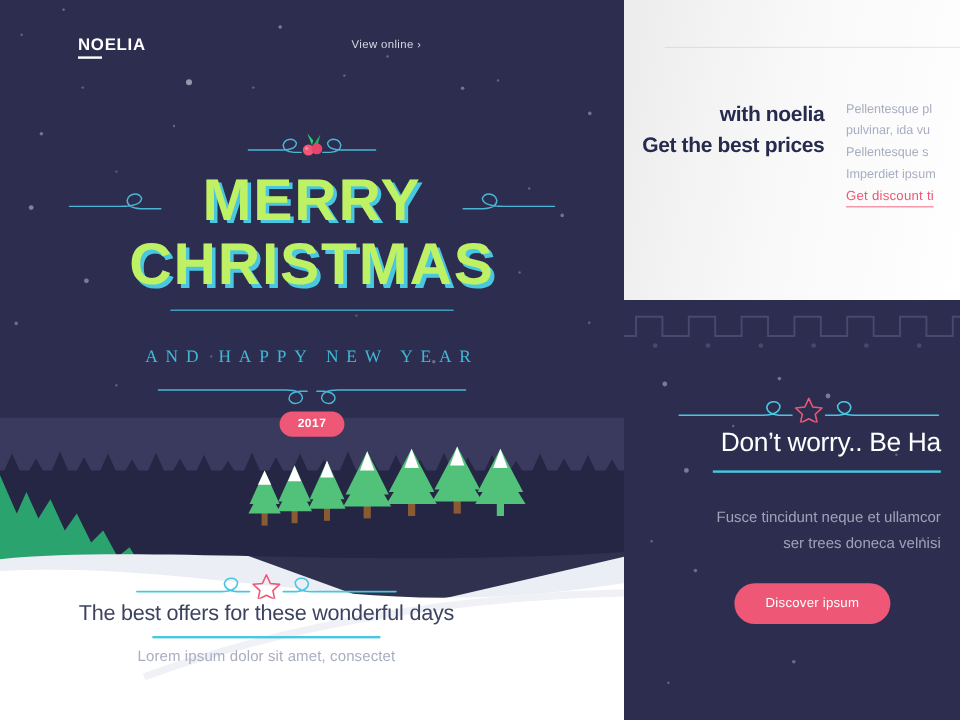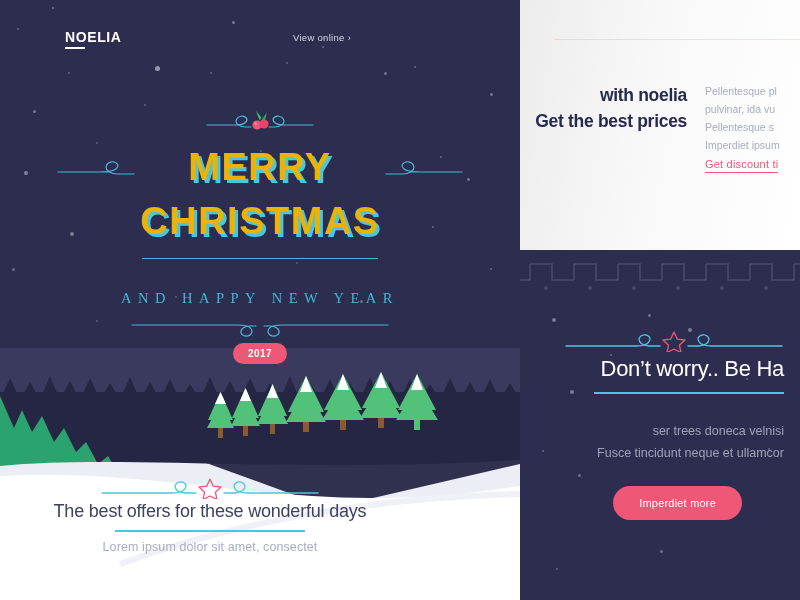--- a/index.html
+++ b/index.html
@@ -44,21 +44,21 @@
 
   .merry-line{
     position:relative; height:54px;
     display:flex; align-items:center; justify-content:center;
   }
   .xmas-line{
     position:relative; height:54px;
     display:flex; align-items:center; justify-content:center;
   }
   .big-word{
-    font-size:38px; font-weight:bold; color:#eab308;
+    font-size:49px; font-weight:bold; color:#bef264;
     letter-spacing:1.5px; line-height:50px;
     text-shadow: 3px 3px 0 #49c7e0;
     white-space:nowrap;
   }
   .flourish{ position:absolute; top:50%; transform:translateY(-50%); }
 
   .hr-thin{
     width:236px; height:1px; background:#49b6d6; margin:10px auto 0 auto;
   }
   .sub-line{
@@ -72,21 +72,21 @@
     display:inline-block; background:#ef5777; color:#ffffff;
     font-size:10px; font-weight:bold; letter-spacing:.4px;
     padding:5px 15px; border-radius:12px; margin-top:-2px;
   }
 
   
   .landscape{ position:absolute; left:0; bottom:0; width:520px; height:252px; z-index:2; }
 
   
   .bottom-content{
-    position:absolute; left:0; bottom:0; width:420px; height:125px;
+    position:absolute; left:12px; bottom:0; width:420px; height:125px;
     z-index:4; text-align:center;
   }
   .orn-row{ position:relative; height:26px; }
   .orn-row svg{ position:absolute; left:50%; top:0; transform:translateX(-50%); }
   .offer-title{
     color:#3d4260; font-size:18px; font-weight:normal; letter-spacing:-.2px;
     white-space:nowrap; margin-top:0px;
   }
   .offer-rule{ width:190px; height:1.6px; background:#49c7e0; margin:8px auto 0; }
   .offer-sub{
@@ -385,22 +385,22 @@
         <div class="dc-orn">
           <svg width="220" height="24" viewBox="0 0 220 24">
             <path d="M2 18 H72 q14 0 14 -8 a6 6 0 0 0 -11 1 q0 6 10 7 H96" fill="none" stroke="#49c7e0" stroke-width="1.3" stroke-linecap="round"></path>
             <path d="M218 18 H148 q-14 0 -14 -8 a6 6 0 0 1 11 1 q0 6 -10 7 H124" fill="none" stroke="#49c7e0" stroke-width="1.3" stroke-linecap="round"></path>
             <path d="M110 4 L113.3 11.2 L121 12 L115.4 17.2 L117 24.6 L110 21 L103 24.6 L104.6 17.2 L99 12 L106.7 11.2 Z" fill="none" stroke="#ef5777" stroke-width="1.3" stroke-linejoin="round"></path>
           </svg>
         </div>
         <div class="dc-title">Don’t worry.. Be Ha</div>
         <div class="dc-rule"></div>
         <div class="dc-body">
+          <div>Fusce tincidunt neque et ullamcor</div>
           <div>ser trees doneca velnisi</div>
-          <div>Fusce tincidunt neque et ullamcor</div>
         </div>
         <div class="btn-wrap">
-          <button class="discover-btn">Imperdiet more</button>
+          <button class="discover-btn">Discover ipsum</button>
         </div>
       </div>
     </div>
   </div>
 </div>
 
 </body></html>

